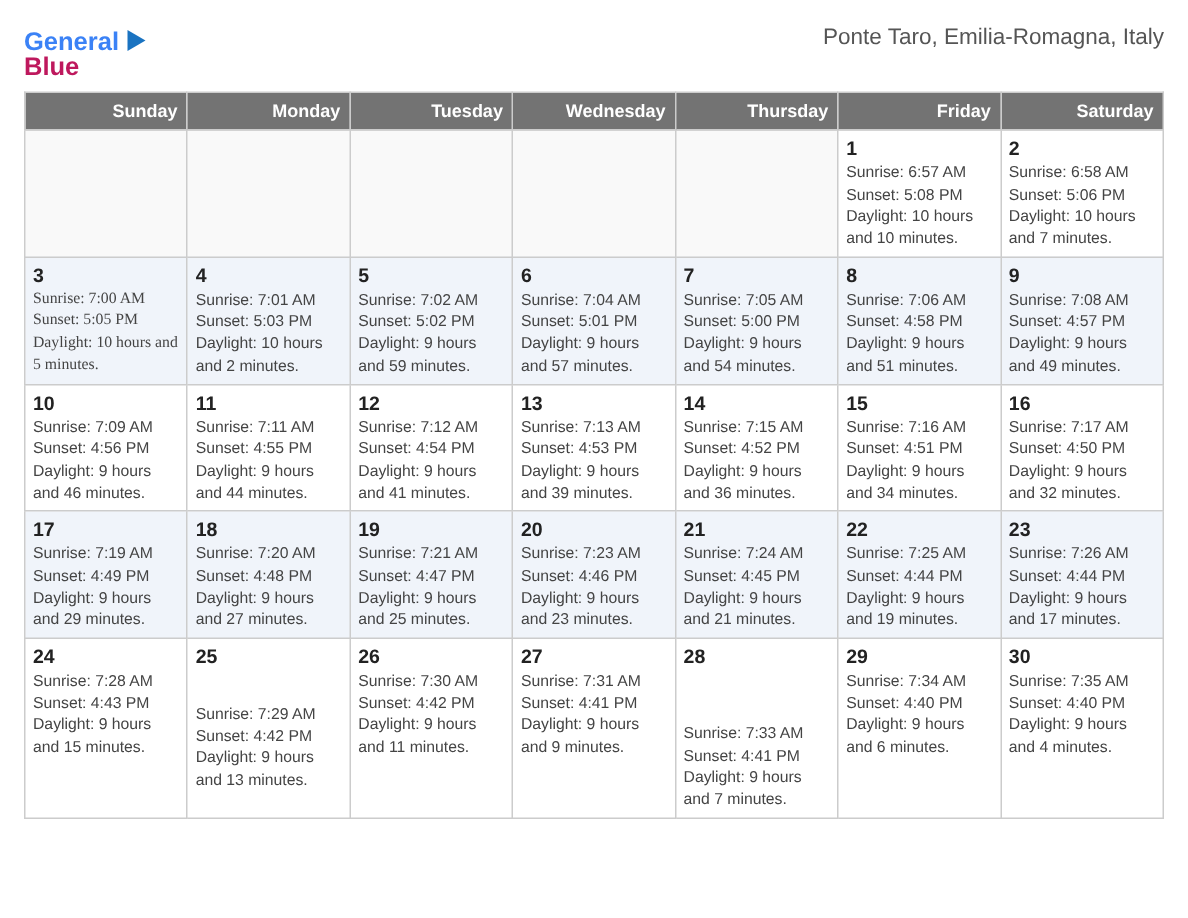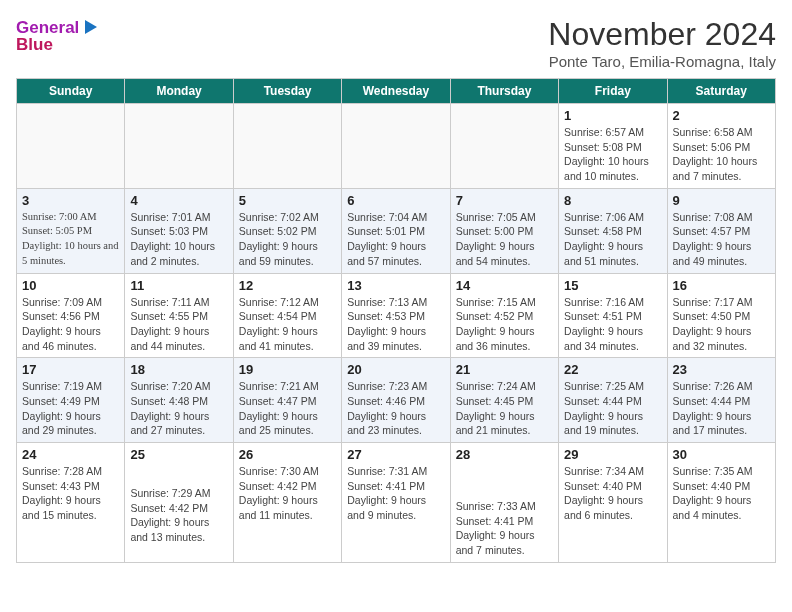--- a/index.html
+++ b/index.html
@@ -32,23 +32,23 @@
     .subtitle {
       font-size: 15px;
       color: #555;
     }
     .calendar {
       width: 100%;
       border-collapse: collapse;
       font-size: 11px;
     }
     .calendar th {
-      background: #0f766e;
+      background: #737373;
       color: #fff;
-      text-align: center;
+      text-align: right;
       padding: 5px 6px;
       font-size: 12px;
       font-weight: bold;
       border: 1px solid #ccc;
     }
     .calendar td {
       vertical-align: top;
       border: 1px solid #ccc;
       padding: 4px 5px;
       width: calc(100% / 7);
@@ -74,30 +74,29 @@
       background: #f0f4fa;
     }
   </style>
 </head>
 <body>
 
 <div class="header">
   <div class="logo">
   <div style="display:flex;flex-direction:column;line-height:1;">
     <div style="display:flex;align-items:center;gap:0;">
-      <span style="font-size:17px;font-weight:bold;color:#a21caf;">General</span>
+      <span style="font-size:17px;font-weight:bold;color:#3b82f6;">General</span>
       <svg width="22" height="22" viewBox="0 0 22 22">
         <polygon points="6,4 18,11 6,18" fill="#1a73c1"></polygon>
       </svg>
     </div>
     <span style="font-size:17px;font-weight:bold;color:#be185d;margin-top:-2px;">Blue</span>
   </div>
 </div>
   <div class="title-block">
-    <div class="month-title">November 2024</div>
     <div class="subtitle">Ponte Taro, Emilia-Romagna, Italy</div>
   </div>
 </div>
 
 <table class="calendar">
   <thead>
     <tr>
     <th>Sunday</th>
         <th>Monday</th>
         <th>Tuesday</th>

